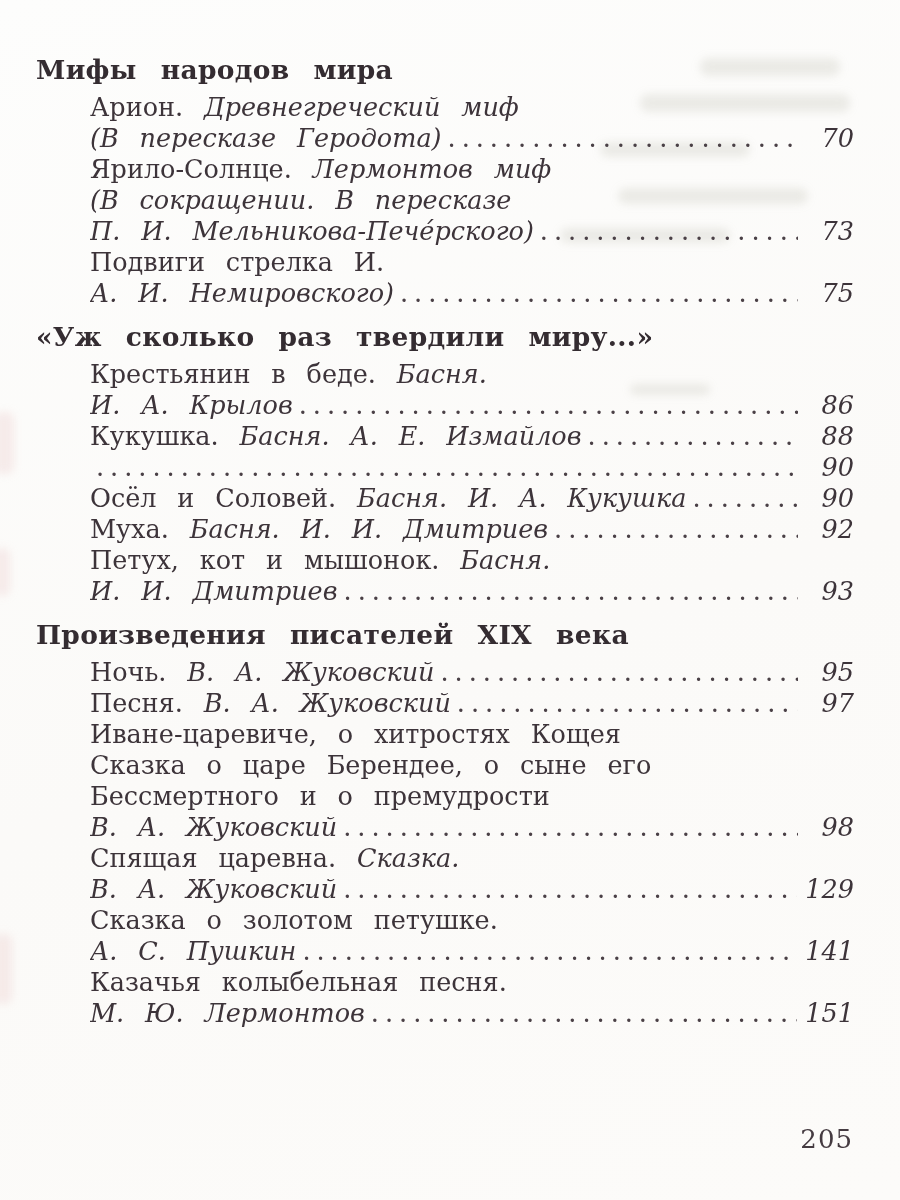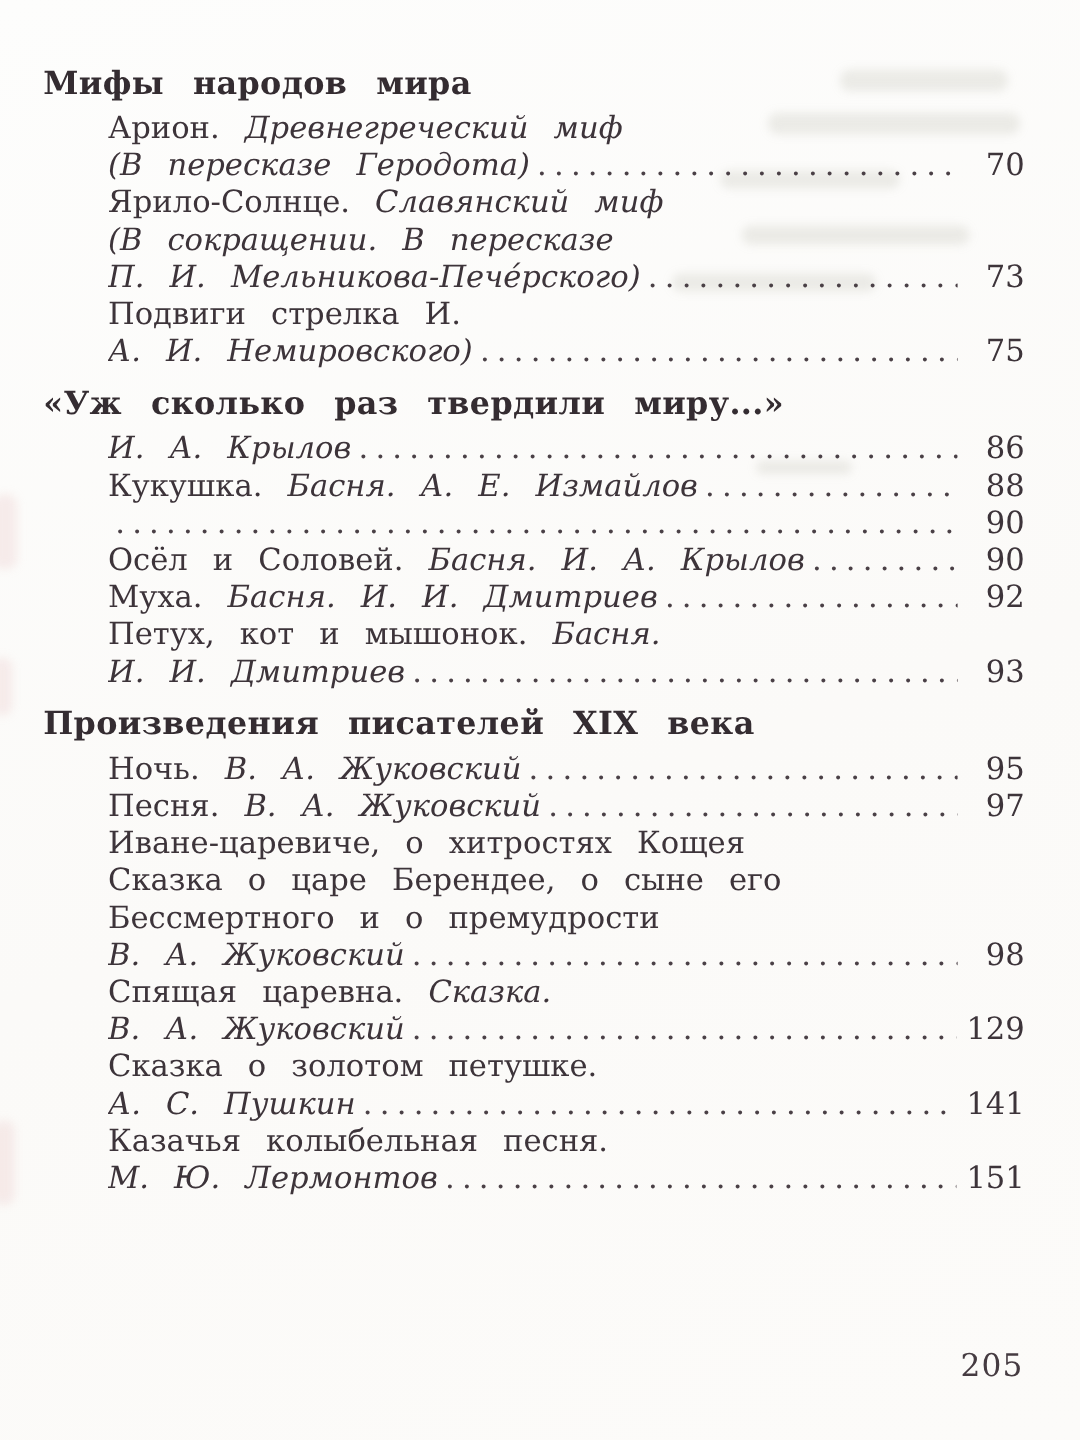--- a/index.html
+++ b/index.html
@@ -41,21 +41,21 @@
     word-spacing:0.5em;
   }
   .line-text{white-space:nowrap;flex:0 1 auto;overflow:hidden;}
   .it{font-style:italic;}
   .leader{
     flex:1 1 16px;overflow:hidden;white-space:nowrap;
     margin:0 8px 0 6px;letter-spacing:6px;word-spacing:0;
     color:#4a4046;min-width:14px;
   }
   .leader::after{content:"..................................................................";}
-  .pagenum{flex:0 0 auto;min-width:48px;text-align:right;word-spacing:0;}
+  .pagenum{flex:0 0 auto;min-width:48px;text-align:right;word-spacing:0;font-style:italic;}
   .footer{
     position:absolute;right:47px;top:1124px;
     font-size:26px;color:#453b41;letter-spacing:1px;
   }
 </style>
 </head>
 <body>
 
 <div class="page">
 
@@ -73,55 +73,58 @@
       <div class="toc-heading">Мифы народов мира</div>
       <div class="toc-line">
         <span class="line-text"><span class="rm">Арион. </span><span class="it">Древнегреческий миф</span></span>
       </div>
       <div class="toc-line">
         <span class="line-text"><span class="it">(В пересказе Геродота)</span></span>
         <span class="leader"></span>
         <span class="pagenum">70</span>
       </div>
       <div class="toc-line">
-        <span class="line-text"><span class="rm">Ярило-Солнце. </span><span class="it">Славянский миф</span></span>
+        <span class="line-text"><span class="rm">Ярило-Солнце. </span><span class="it">Лермонтов миф</span></span>
       </div>
       <div class="toc-line">
         <span class="line-text"><span class="it">(В сокращении. В пересказе</span></span>
       </div>
       <div class="toc-line">
         <span class="line-text"><span class="it">П. И. Мельникова-Пече́рского)</span></span>
         <span class="leader"></span>
         <span class="pagenum">73</span>
       </div>
       <div class="toc-line">
         <span class="line-text"><span class="rm">Подвиги стрелка И.</span></span>
       </div>
       <div class="toc-line">
         <span class="line-text"><span class="it">А. И. Немировского)</span></span>
         <span class="leader"></span>
         <span class="pagenum">75</span>
       </div>
       <div class="toc-heading">«Уж сколько раз твердили миру...»</div>
       <div class="toc-line">
+        <span class="line-text"><span class="rm">Крестьянин в беде. </span><span class="it">Басня.</span></span>
+      </div>
+      <div class="toc-line">
         <span class="line-text"><span class="it">И. А. Крылов</span></span>
         <span class="leader"></span>
         <span class="pagenum">86</span>
       </div>
       <div class="toc-line">
         <span class="line-text"><span class="rm">Кукушка. </span><span class="it">Басня. А. Е. Измайлов</span></span>
         <span class="leader"></span>
         <span class="pagenum">88</span>
       </div>
       <div class="toc-line">
         <span class="leader"></span>
         <span class="pagenum">90</span>
       </div>
       <div class="toc-line">
-        <span class="line-text"><span class="rm">Осёл и Соловей. </span><span class="it">Басня. И. А. Крылов</span></span>
+        <span class="line-text"><span class="rm">Осёл и Соловей. </span><span class="it">Басня. И. А. Кукушка</span></span>
         <span class="leader"></span>
         <span class="pagenum">90</span>
       </div>
       <div class="toc-line">
         <span class="line-text"><span class="rm">Муха. </span><span class="it">Басня. И. И. Дмитриев</span></span>
         <span class="leader"></span>
         <span class="pagenum">92</span>
       </div>
       <div class="toc-line">
         <span class="line-text"><span class="rm">Петух, кот и мышонок. </span><span class="it">Басня.</span></span>

